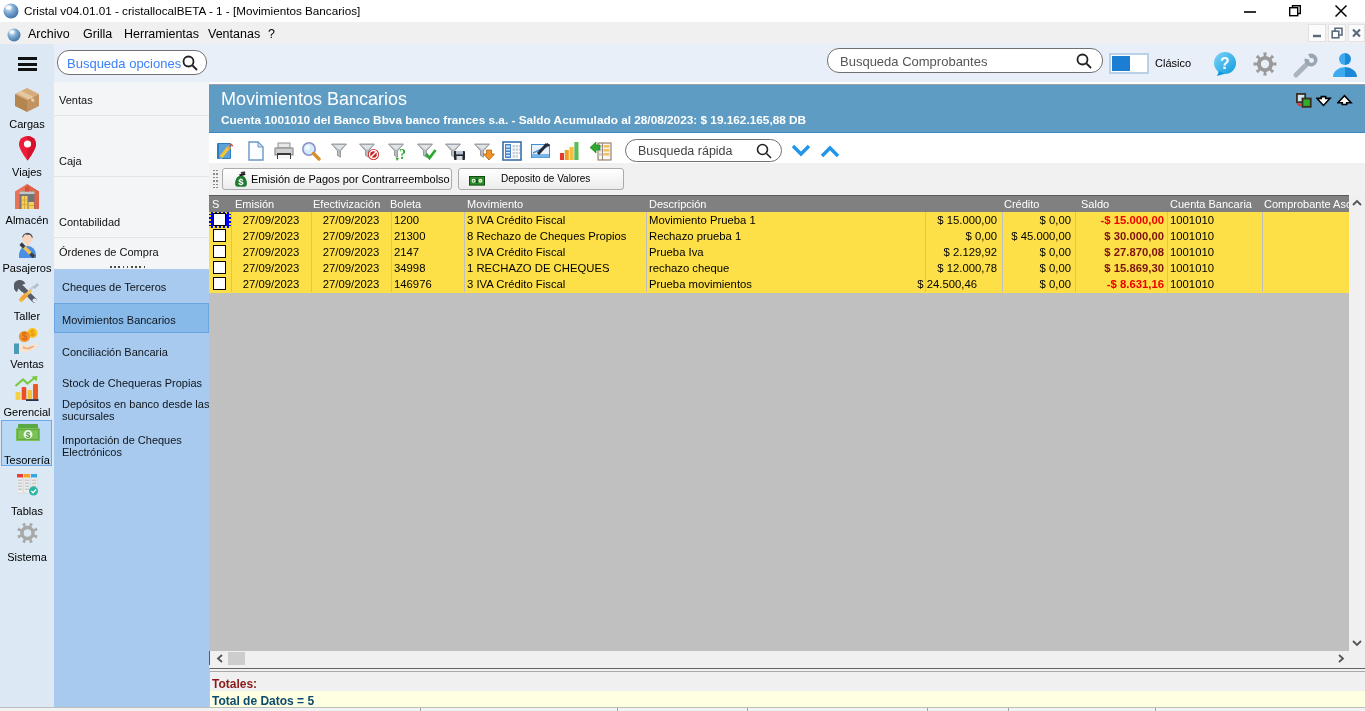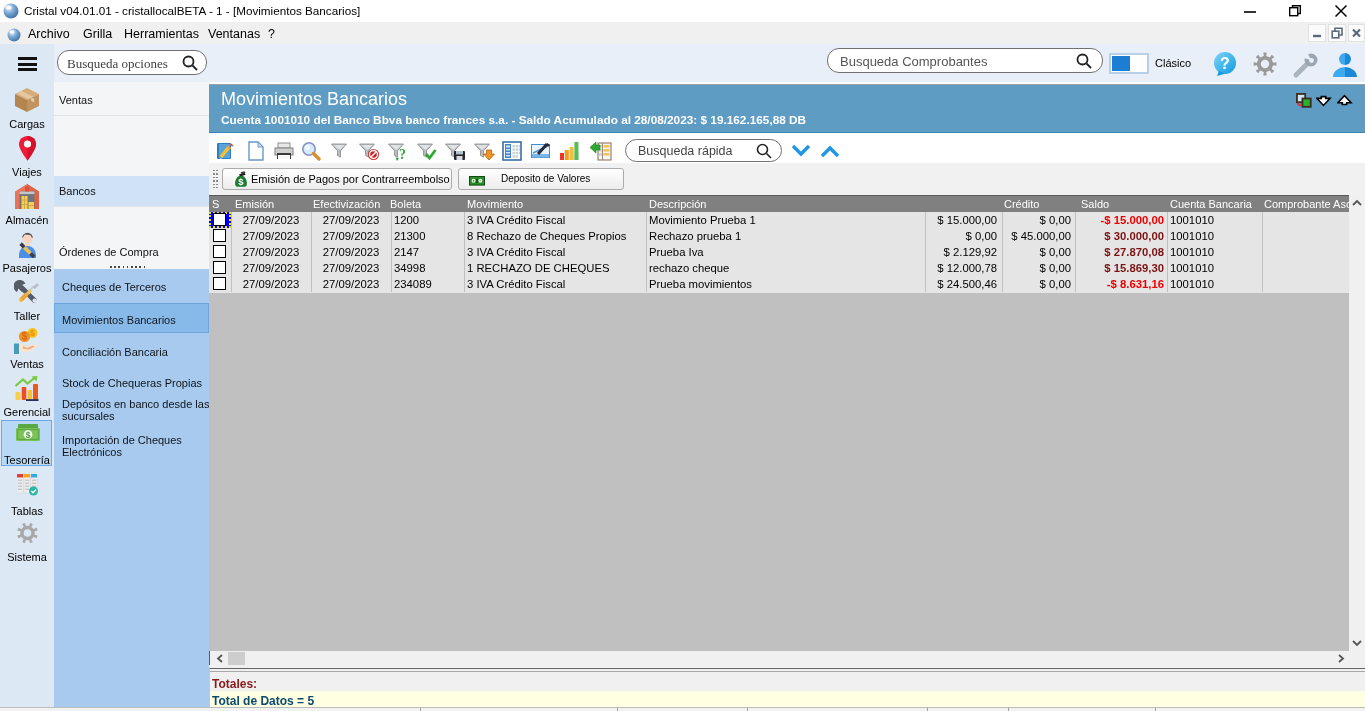--- a/index.html
+++ b/index.html
@@ -36,21 +36,21 @@
 #bluehead h1 { font-size:18px; font-weight:normal; color:#fff; position:absolute; left:12px; top:4px; }
 #bluehead .sub2 { font-size:11.8px; font-weight:bold; color:#fff; position:absolute; left:12px; top:28px; }
 #iconbar { position:absolute; left:0; top:50px; width:1156px; height:31px; background:#fff; border-top:1.5px solid #3e86bb; }
 #btnrow { position:absolute; left:0; top:81px; width:1156px; height:32px; background:#f1f1f1; }
 .tbi { position:absolute; top:8px; }
 .toolbtn { position:absolute; top:5px; height:22px; background:linear-gradient(#ffffff,#ececec); border:1px solid #ababab; border-radius:3px; color:#000; line-height:20px; white-space:nowrap; overflow:hidden; }
 
 
 #gridhead { position:absolute; left:0; top:112.5px; width:1140px; height:17px; background:#808080; border-top:1px solid #5a5a5a; color:#fff; font-size:11px; }
 .gh { position:absolute; top:2px; }
-#gridrows { position:absolute; left:0; top:129.5px; width:1140px; height:81px; background:#e5e5e5; }
+#gridrows { position:absolute; left:0; top:129.5px; width:1140px; height:81px; background:#fde047; }
 .row { position:absolute; left:0; width:1140px; height:16px; font-size:11.3px; color:#000; }
 .cell { position:absolute; top:2px; white-space:nowrap; }
 .colline { position:absolute; top:0; width:1px; height:80px; background:#c0c0c0; }
 .cb { position:absolute; left:4px; top:1px; width:13px; height:13px; background:#fff; border:1.5px solid #000; }
 #grayarea { position:absolute; left:0; top:210.5px; width:1140px; height:358.5px; background:#c0c0c0; }
 #vscroll { position:absolute; left:1140px; top:113px; width:16px; height:456px; background:#f0f0f0; }
 #hscroll { position:absolute; left:0; top:569px; width:1140px; height:14px; background:#f0f0f0; border-left:1.5px solid #5a5a5a; }
 #totales { position:absolute; left:0; top:586px; width:1156px; height:22.5px; background:#f0f0f0; border-top:1.5px solid #646464; border-left:1.5px solid #aecdea; }
 #yellow { position:absolute; left:0; top:608.5px; width:1156px; height:16.5px; background:#ffffe1; border-left:1.5px solid #aecdea; }
 #bottomstrip { left:0; top:707px; width:1365px; height:4px; background:#f2f2f2; border-top:1px solid #bdbdbd; }
@@ -110,21 +110,21 @@
 <div class="abs" id="topbar"></div>
 <div class="abs" id="topbarleft"></div>
 
 <div class="abs" style="left:18px;top:57px;width:19px;height:14px;">
   <div style="height:3px;background:#111;margin-bottom:2.5px;"></div>
   <div style="height:3px;background:#111;margin-bottom:2.5px;"></div>
   <div style="height:3px;background:#111;"></div>
 </div>
 
 <div class="abs pill" style="left:57px;top:50px;width:150px;height:25px;">
-  <span style="position:absolute;left:9px;top:5px;font-size:13px;color:#404040;font-family:Liberation Serif, serif;">Busqueda opciones</span>
+  <span style="position:absolute;left:9px;top:5px;font-size:13px;color:#3b82f6;">Busqueda opciones</span>
   <svg style="position:absolute;right:8px;top:4px;" width="16" height="16">
       <circle cx="6.5" cy="6.5" r="5" fill="none" stroke="#222" stroke-width="1.8"></circle>
       <line x1="10.5" y1="10.5" x2="15" y2="15" stroke="#222" stroke-width="1.8"></line>
     </svg>
 </div>
 
 <div class="abs pill" style="left:827px;top:48px;width:276px;height:25px;">
   <span style="position:absolute;left:12px;top:5px;font-size:13px;color:#555;">Busqueda Comprobantes</span>
   <svg style="position:absolute;right:10px;top:4px;" width="16" height="16">
       <circle cx="6.5" cy="6.5" r="5" fill="none" stroke="#222" stroke-width="1.8"></circle>
@@ -292,21 +292,22 @@
 
   <svg style="position:absolute;left:16px;top:439px;" width="23" height="24">
       <path d="M21.7 14.5 L20.5 17.4 L17.8 15.8 L15.3 18.3 L16.9 21.0 L14.0 22.2 L13.3 19.2 L9.7 19.2 L9.0 22.2 L6.1 21.0 L7.7 18.3 L5.2 15.8 L2.5 17.4 L1.3 14.5 L4.3 13.8 L4.3 10.2 L1.3 9.5 L2.5 6.6 L5.2 8.2 L7.7 5.7 L6.1 3.0 L9.0 1.8 L9.7 4.8 L13.3 4.8 L14.0 1.8 L16.9 3.0 L15.3 5.7 L17.8 8.2 L20.5 6.6 L21.7 9.5 L18.7 10.2 L18.7 13.8 Z" fill="#a8a8a8"></path>
       <circle cx="11.5" cy="12" r="3.8" fill="#dce8f4"></circle>
     </svg>
   <div class="s1label" style="top:468.5px;">Sistema</div>
 </div>
 
 <div class="abs" id="sidebar2">
   <div class="s2item" style="top:3px;">Ventas</div>
-  <div class="s2item" style="top:94px;background:#cfe2f6;">Bancos</div>
+  <div class="s2item" style="top:64px;">Caja</div>
+  <div class="s2item" style="top:125px;">Contabilidad</div>
   <div class="s2item" style="top:155px;border-bottom:none;">Órdenes de Compra</div>
   <div style="position:absolute;left:56px;top:183.5px;width:38px;height:2px;background:repeating-linear-gradient(90deg,#4a4a4a 0 1.6px,transparent 1.6px 4.2px);"></div>
   <div id="submenu">
     <div class="sub" style="top:11.5px;">Cheques de Terceros</div>
     <div style="position:absolute;left:0;top:34px;width:155px;height:30px;background:#88bae9;border:1px solid #6aa7e0;"></div>
     <div class="sub" style="top:45px;">Movimientos Bancarios</div>
     <div class="sub" style="top:77px;">Conciliación Bancaria</div>
     <div class="sub" style="top:108px;">Stock de Chequeras Propias</div>
     <div class="sub" style="top:129px;">Depósitos en banco desde las<br>sucursales</div>
     <div class="sub" style="top:165px;">Importación de Cheques<br>Electrónicos</div>
@@ -566,24 +567,24 @@
       <div class="cell" style="left:440px;">rechazo cheque</div>
       <div class="cell" style="left:688px;width:100px;text-align:right;">$ 12.000,78</div>
       <div class="cell" style="left:762px;width:100px;text-align:right;">$ 0,00</div>
       <div class="cell" style="left:855px;width:100px;text-align:right;color:#7b1313;font-weight:bold;">$ 15.869,30</div>
       <div class="cell" style="left:961px;">1001010</div>
     </div>
     <div class="row" style="top:64px;">
       <div class="cb"></div>
       <div class="cell" style="left:22px;width:80px;text-align:center;">27/09/2023</div>
       <div class="cell" style="left:102px;width:80px;text-align:center;">27/09/2023</div>
-      <div class="cell" style="left:185px;">234089</div>
+      <div class="cell" style="left:185px;">146976</div>
       <div class="cell" style="left:258px;">3 IVA Crédito Fiscal</div>
       <div class="cell" style="left:440px;">Prueba movimientos</div>
-      <div class="cell" style="left:688px;width:100px;text-align:right;">$ 24.500,46</div>
+      <div class="cell" style="left:668px;width:100px;text-align:right;">$ 24.500,46</div>
       <div class="cell" style="left:762px;width:100px;text-align:right;">$ 0,00</div>
       <div class="cell" style="left:855px;width:100px;text-align:right;color:#ee0000;font-weight:bold;">-$ 8.631,16</div>
       <div class="cell" style="left:961px;">1001010</div>
     </div>
   </div>
   <div id="grayarea"></div>
   <div id="vscroll">
     <svg style="position:absolute;left:3px;top:4px;" width="10" height="8">
         <path d="M1 6 L5 2 L9 6" fill="none" stroke="#555" stroke-width="1.8"></path>
       </svg>

